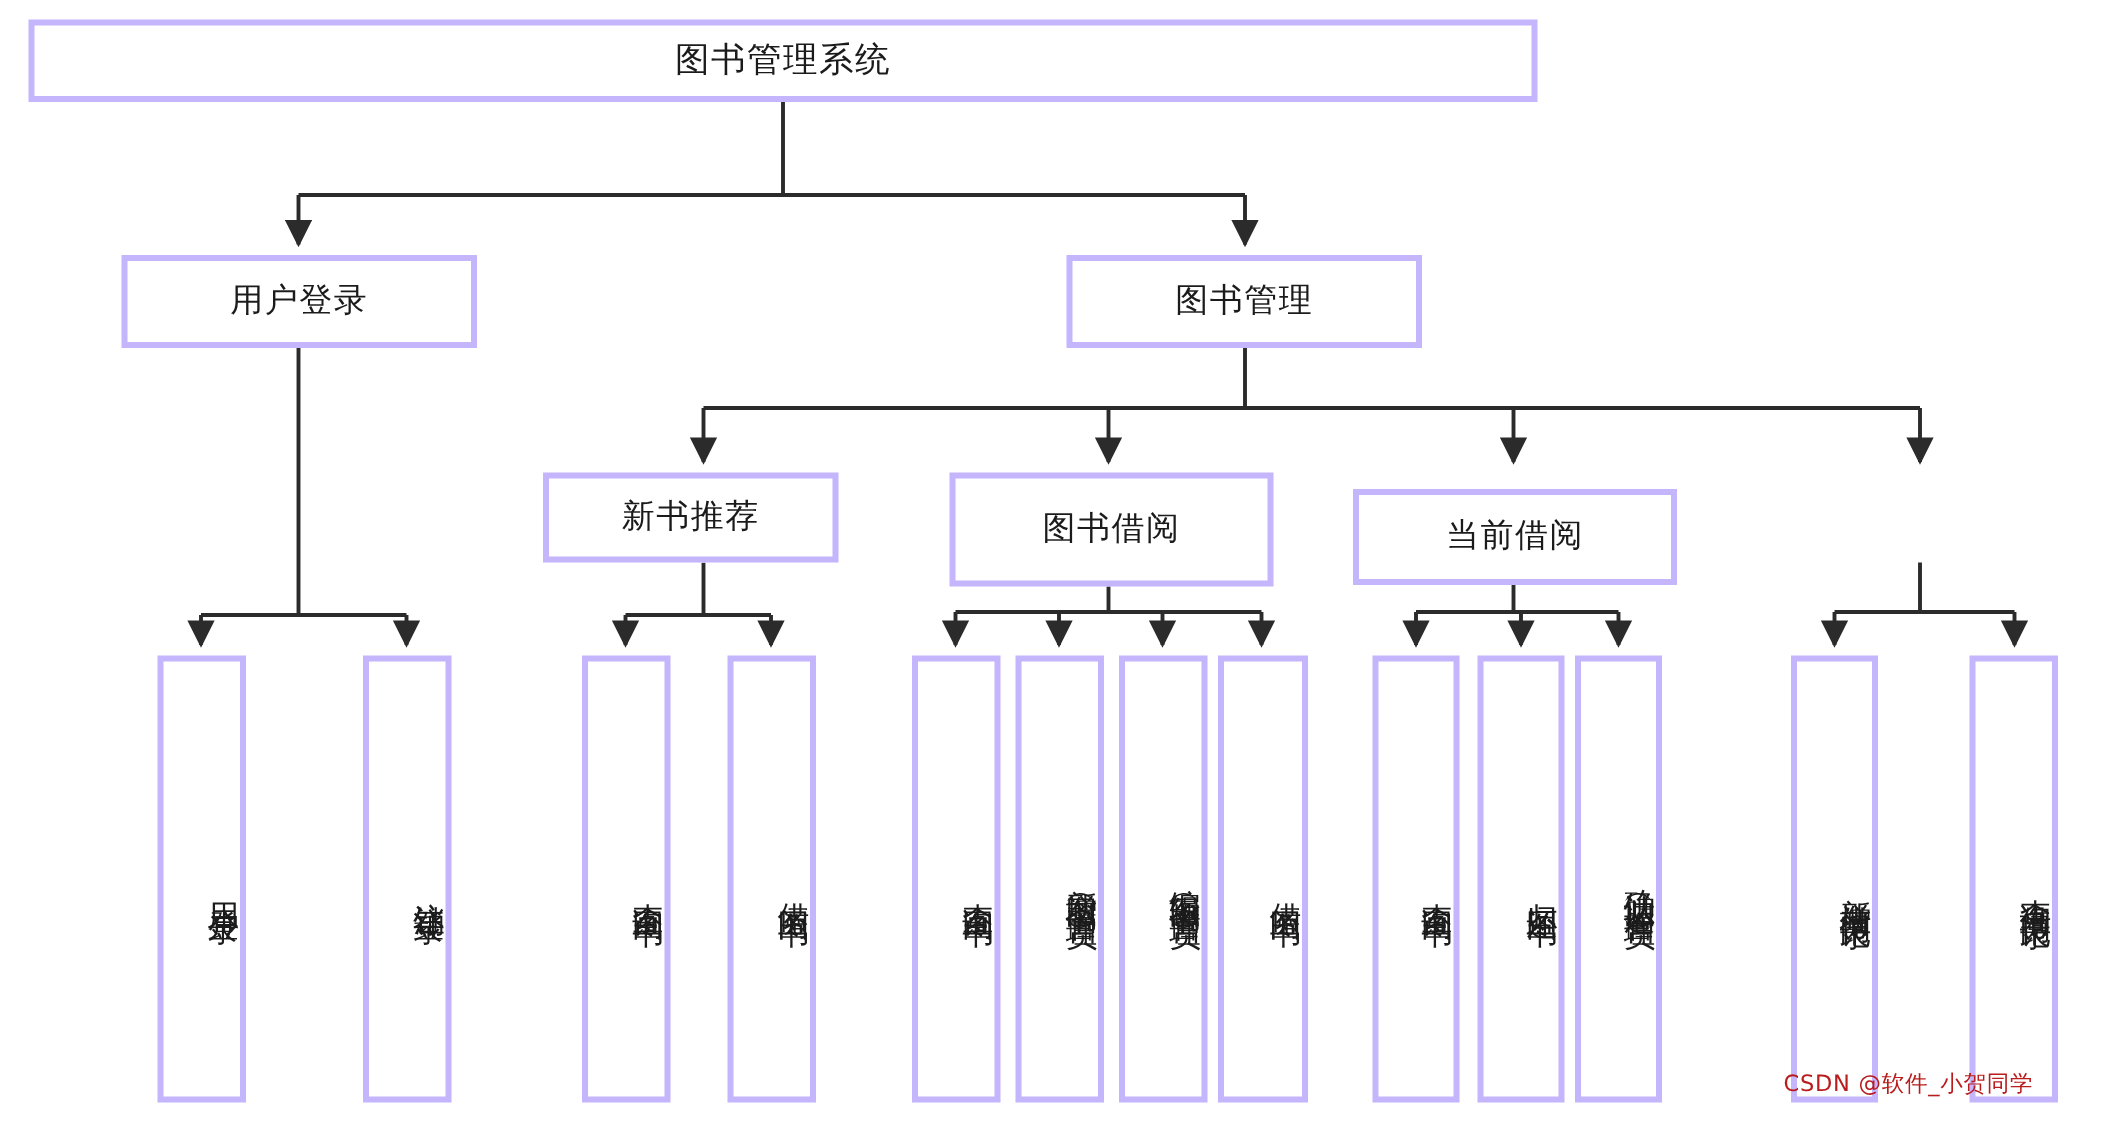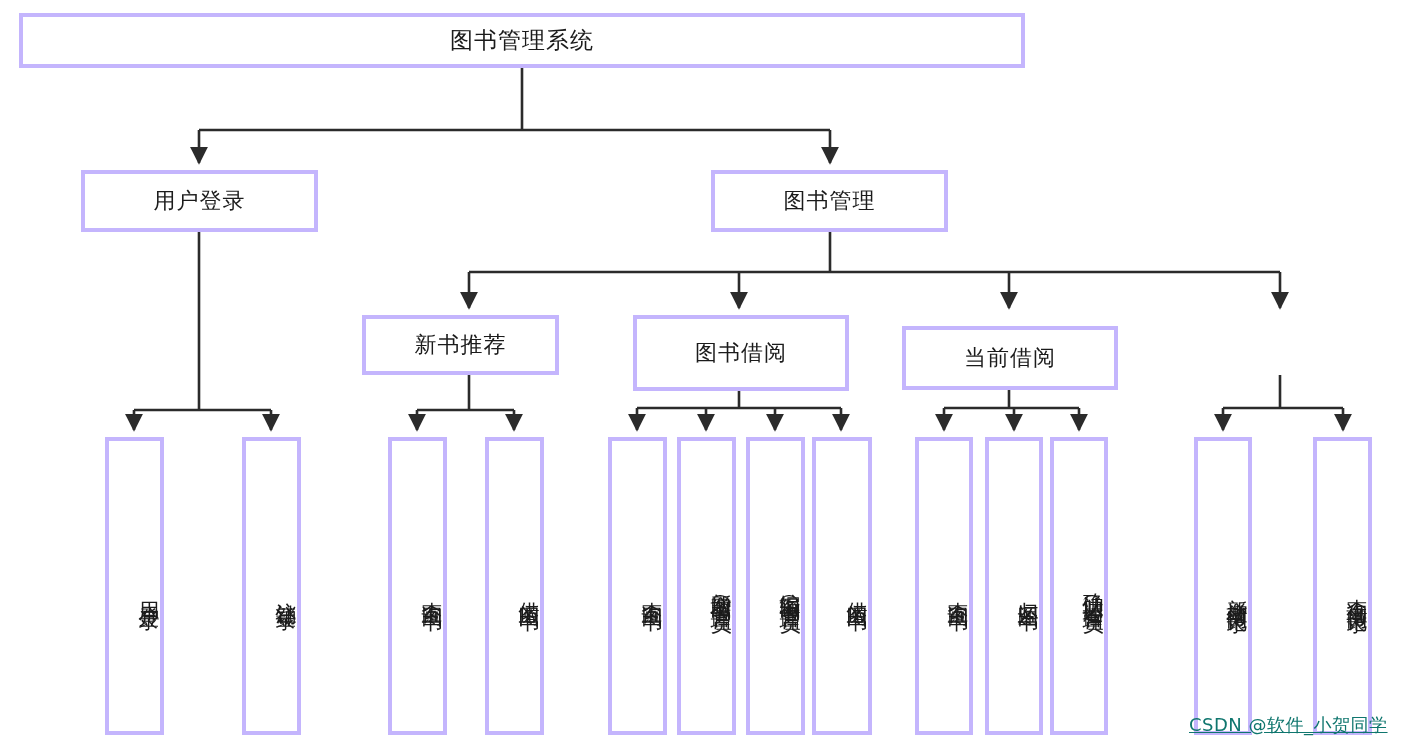--- a/index.html
+++ b/index.html
@@ -53,27 +53,26 @@
     font-size: 21px;
     line-height: 1.05;
     letter-spacing: 3px;
   }
   .node-vertical.long {
     align-items: flex-start;
     padding-top: 6px;
   }
   .watermark {
     position: absolute;
-    color: #0f766e;
-    font-size: 18px;
+    color: #b91c1c;
+    font-size: 15px;
     letter-spacing: 0.5px;
     white-space: nowrap;
     z-index: 5;
     user-select: none;
-    text-decoration: underline;
   }
 </style>
 </head>
 <body>
 
 <div id="diagram-root">
 
   <svg id="edge-layer" viewBox="0 0 1405 747" width="1405" height="747" xmlns="http://www.w3.org/2000/svg">
     <defs>
       <marker id="arrow" viewBox="0 0 10 10" refX="9" refY="5" markerWidth="7" markerHeight="7" orient="auto-start-reverse">

